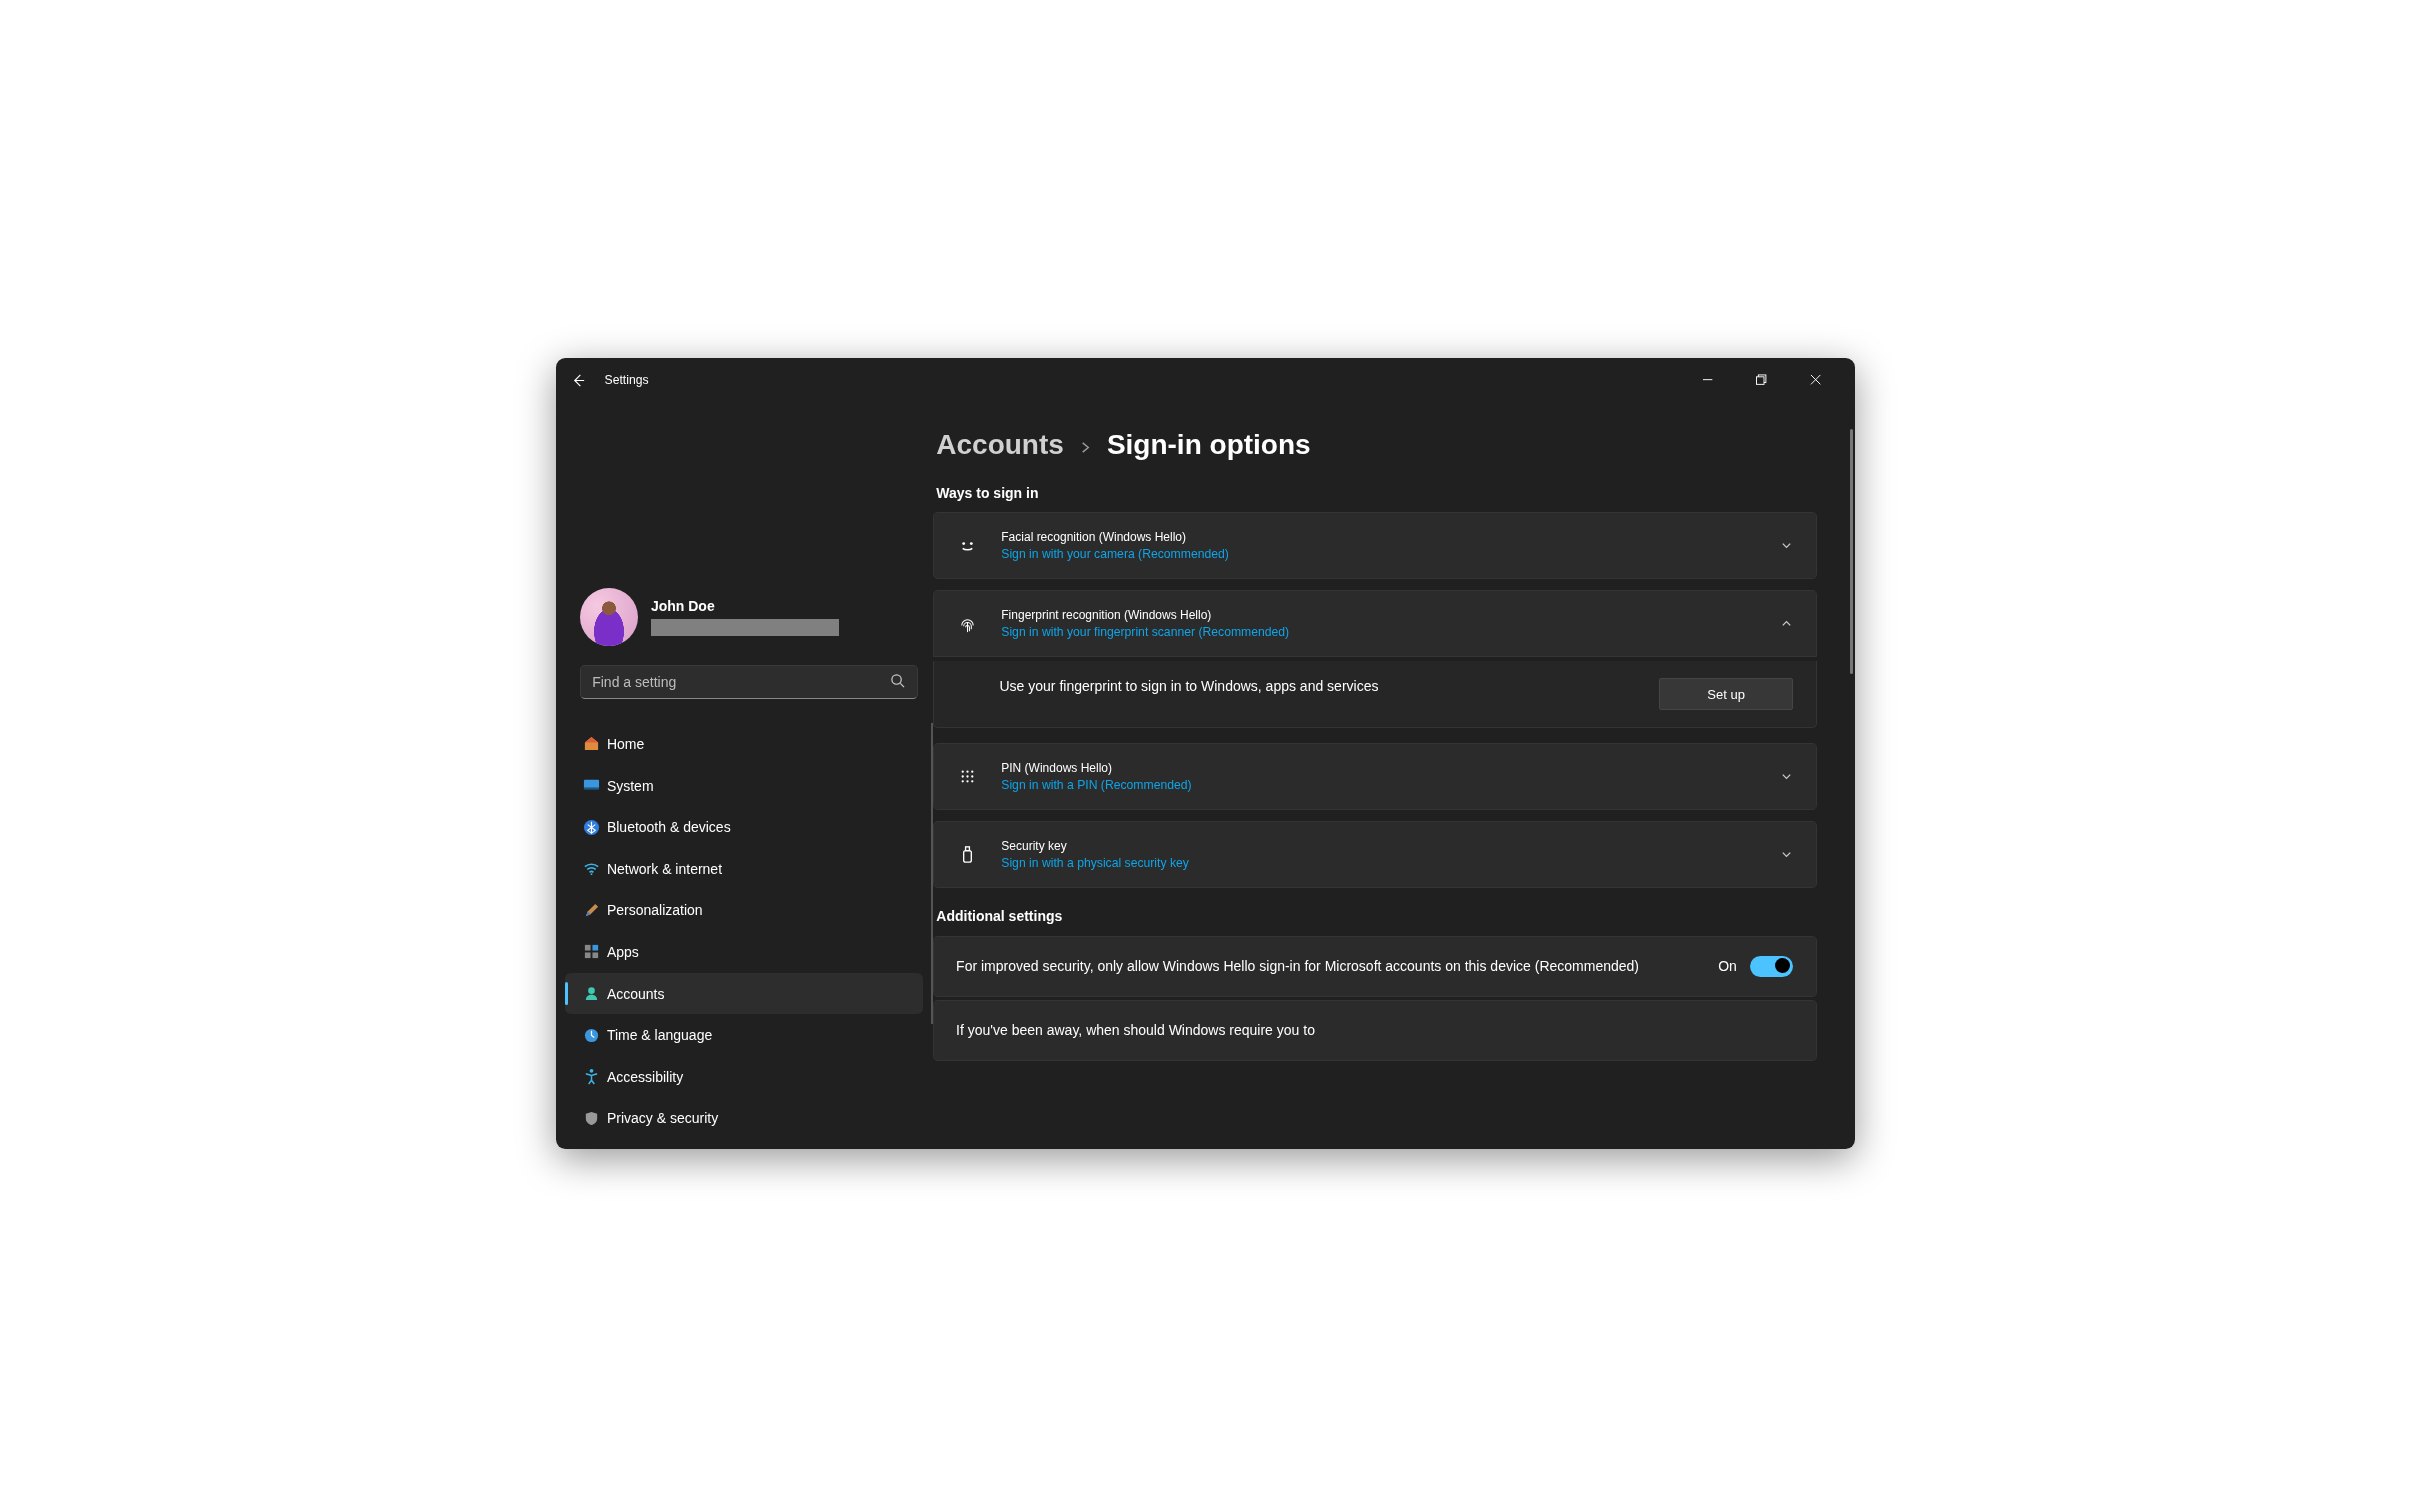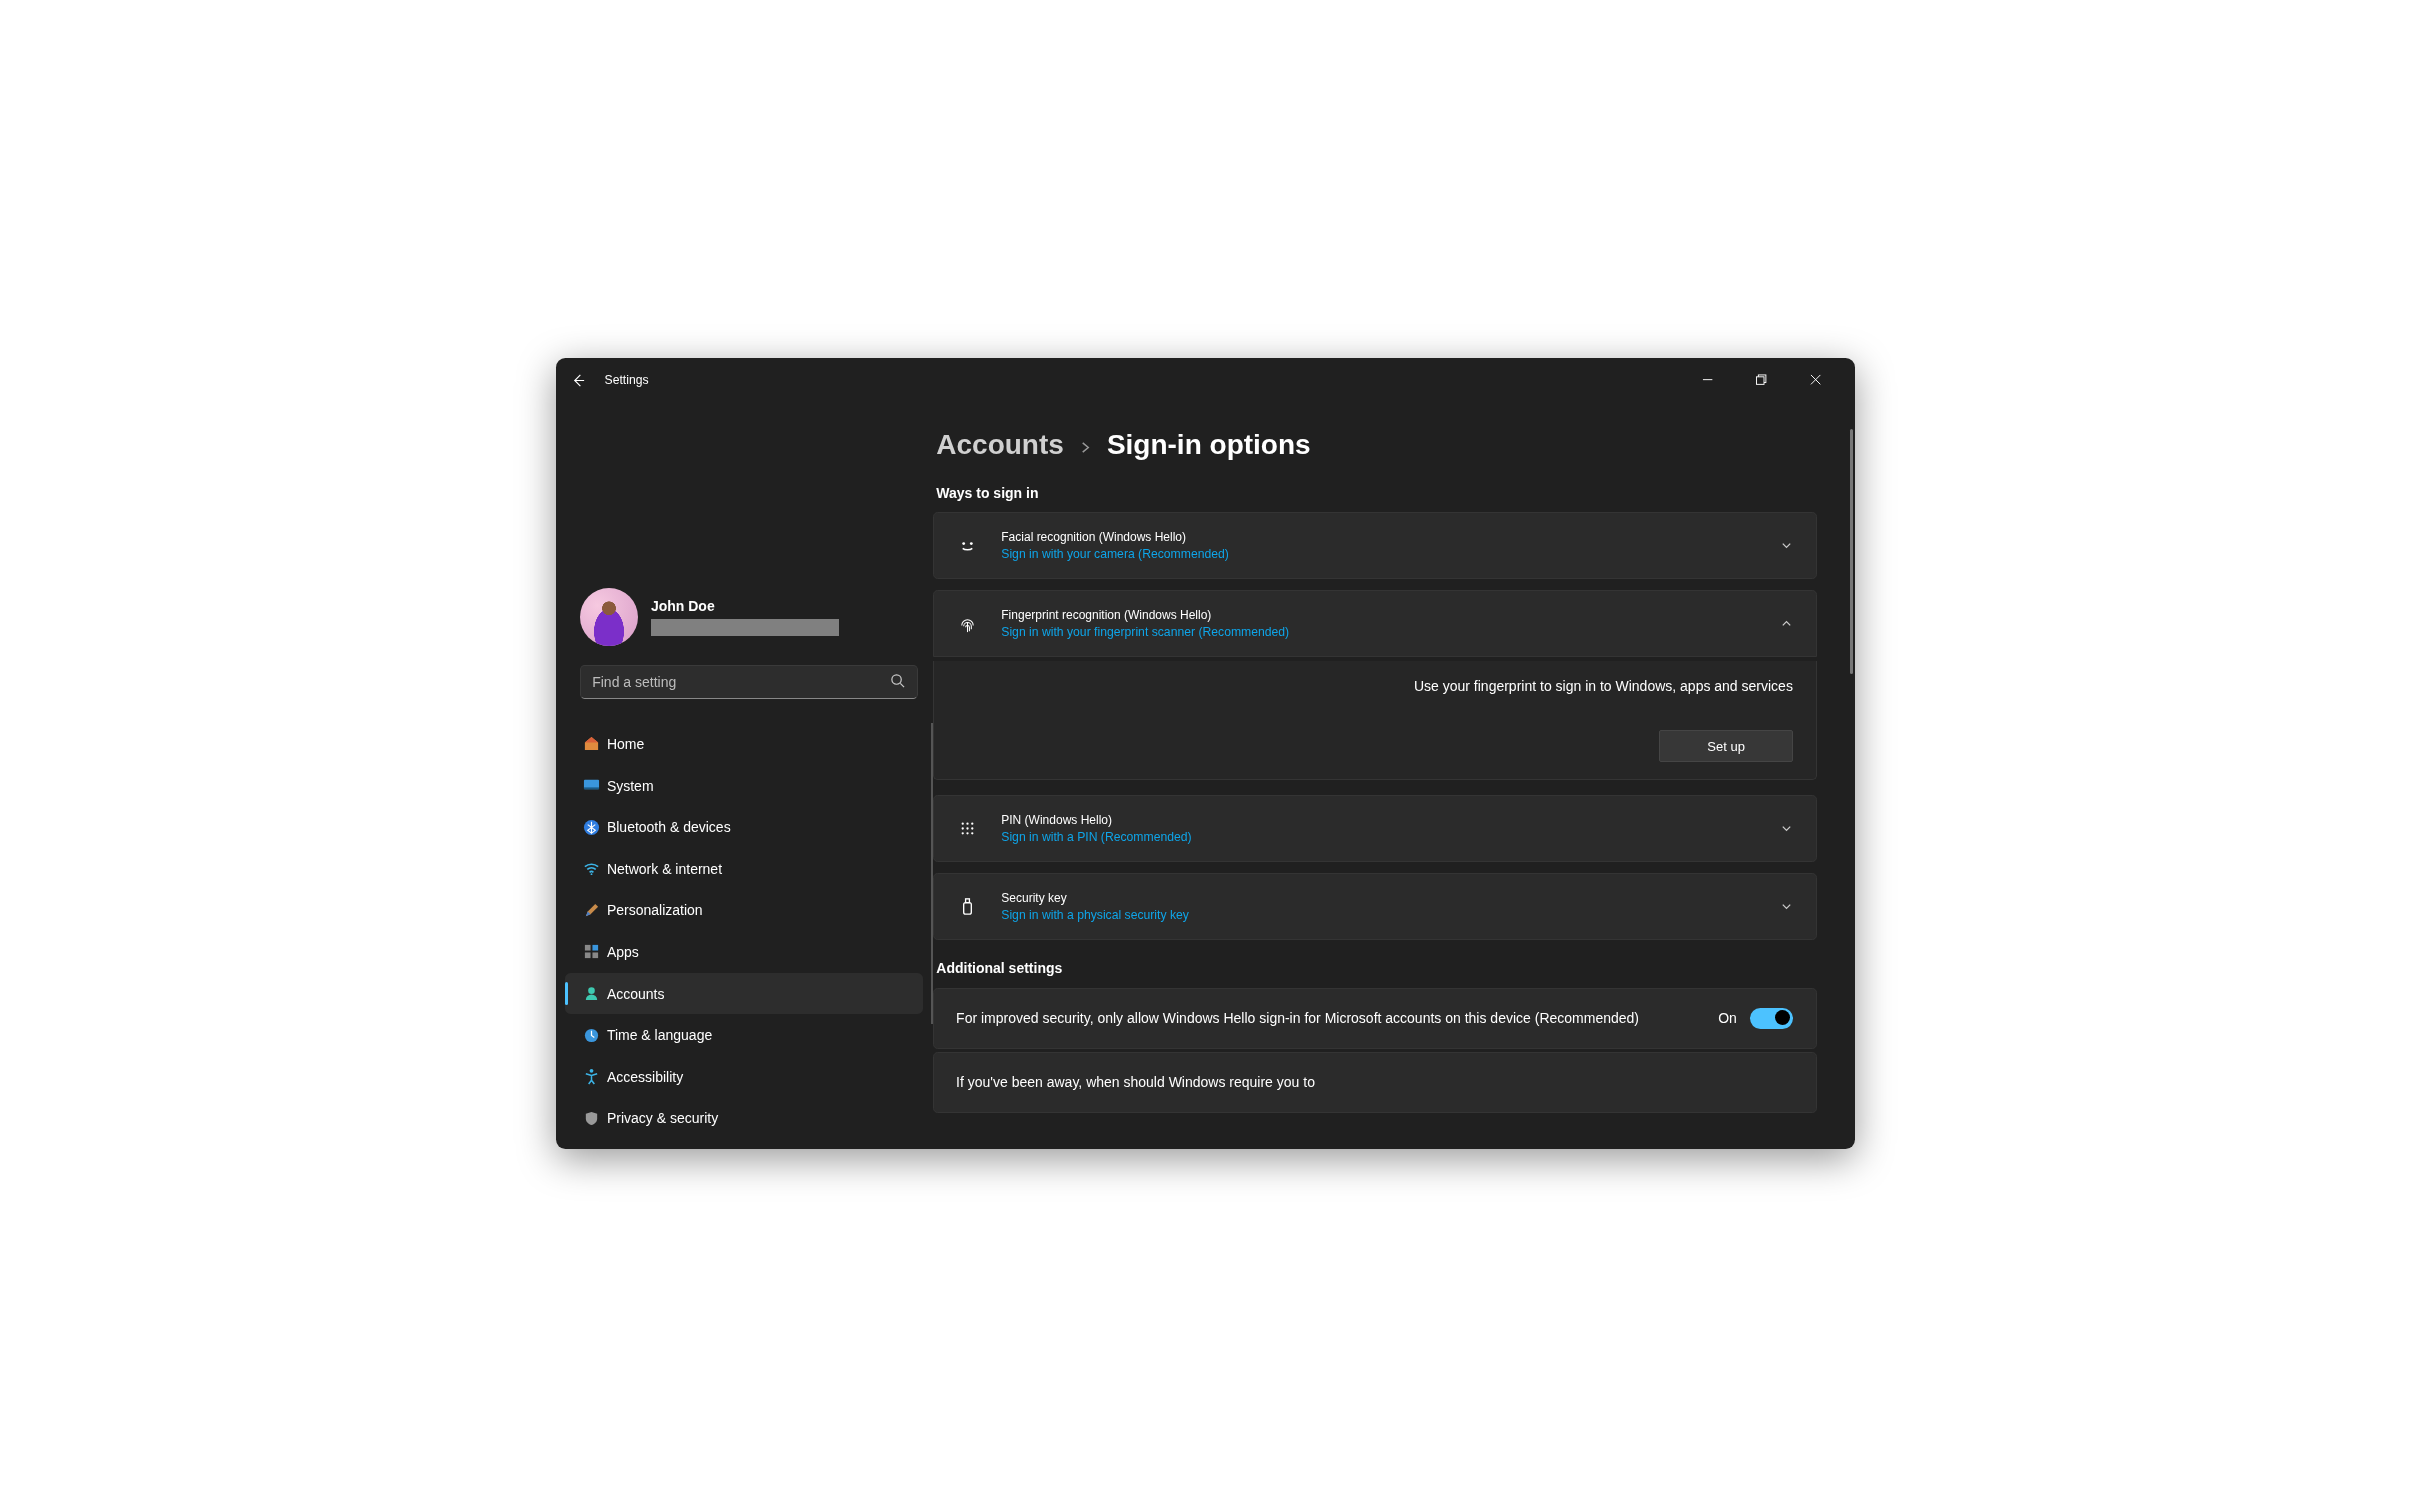--- a/index.html
+++ b/index.html
@@ -162,24 +162,23 @@
   .card .sub { font-size: 12.2px; color: #0ea5e9; }
   .card .chev { display: flex; align-items: center; }
   .card.expanded { border-bottom-left-radius: 0; border-bottom-right-radius: 0; }
   .card-expansion {
     background: #262626;
     border: 0.9px solid #343434;
     border-top: none;
     border-radius: 0 0 4.7px 4.7px;
     padding: 17px 22.6px 17px 66px;
     display: flex;
-    align-items: flex-end;
+    align-items: flex-start;
     gap: 36px;
     margin-bottom: 3.8px;
-    flex-direction: column;
   }
   .card-expansion .desc { flex: 1; font-size: 14px; }
   .btn {
     background: #373737;
     border: 0.9px solid #454545;
     color: #fff;
     padding: 7.5px 47px;
     border-radius: 2px;
     font-size: 13px;
     cursor: pointer;

